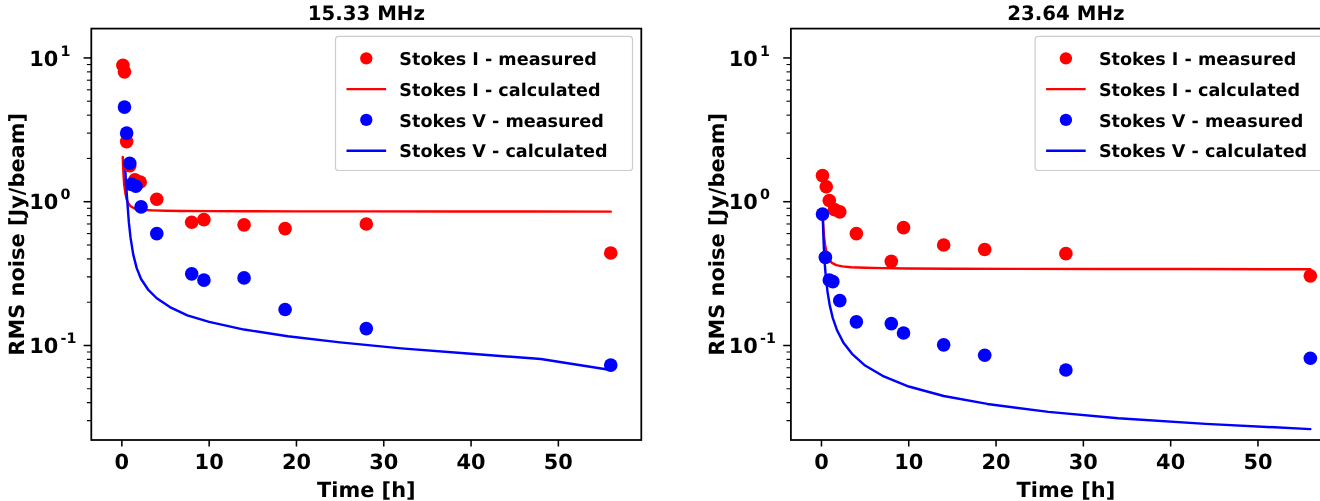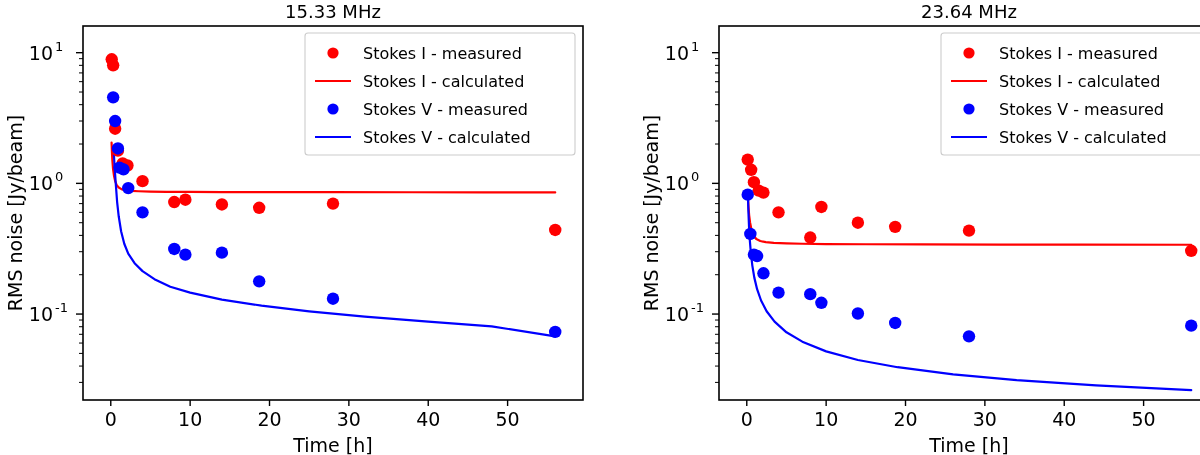--- a/index.html
+++ b/index.html
@@ -11,20 +11,21 @@
     width: 1200px;
     height: 455px;
     font-family: "DejaVu Sans", sans-serif;
     overflow: hidden;
   }
   #figure {
     position: relative;
     width: 1200px;
     height: 455px;
     background: #ffffff;
+    font-weight: bold;
   }
   .panel {
     position: absolute;
     top: 0;
     width: 600px;
     height: 455px;
   }
   #panel-left  { left: 0; }
   #panel-right { left: 636px; }
   svg { display: block; }

